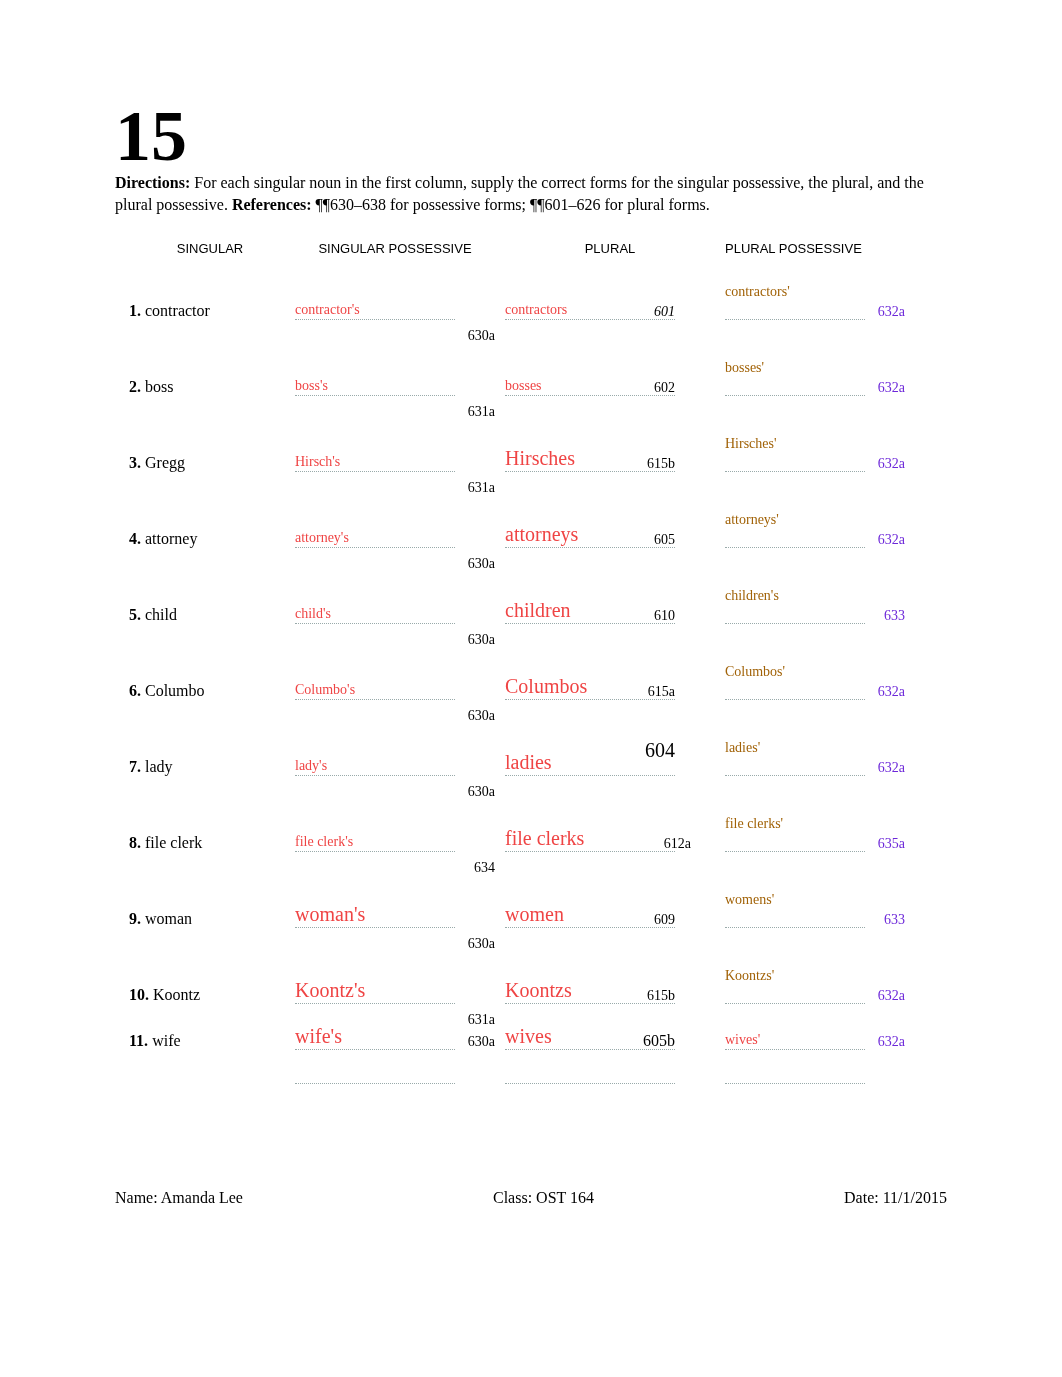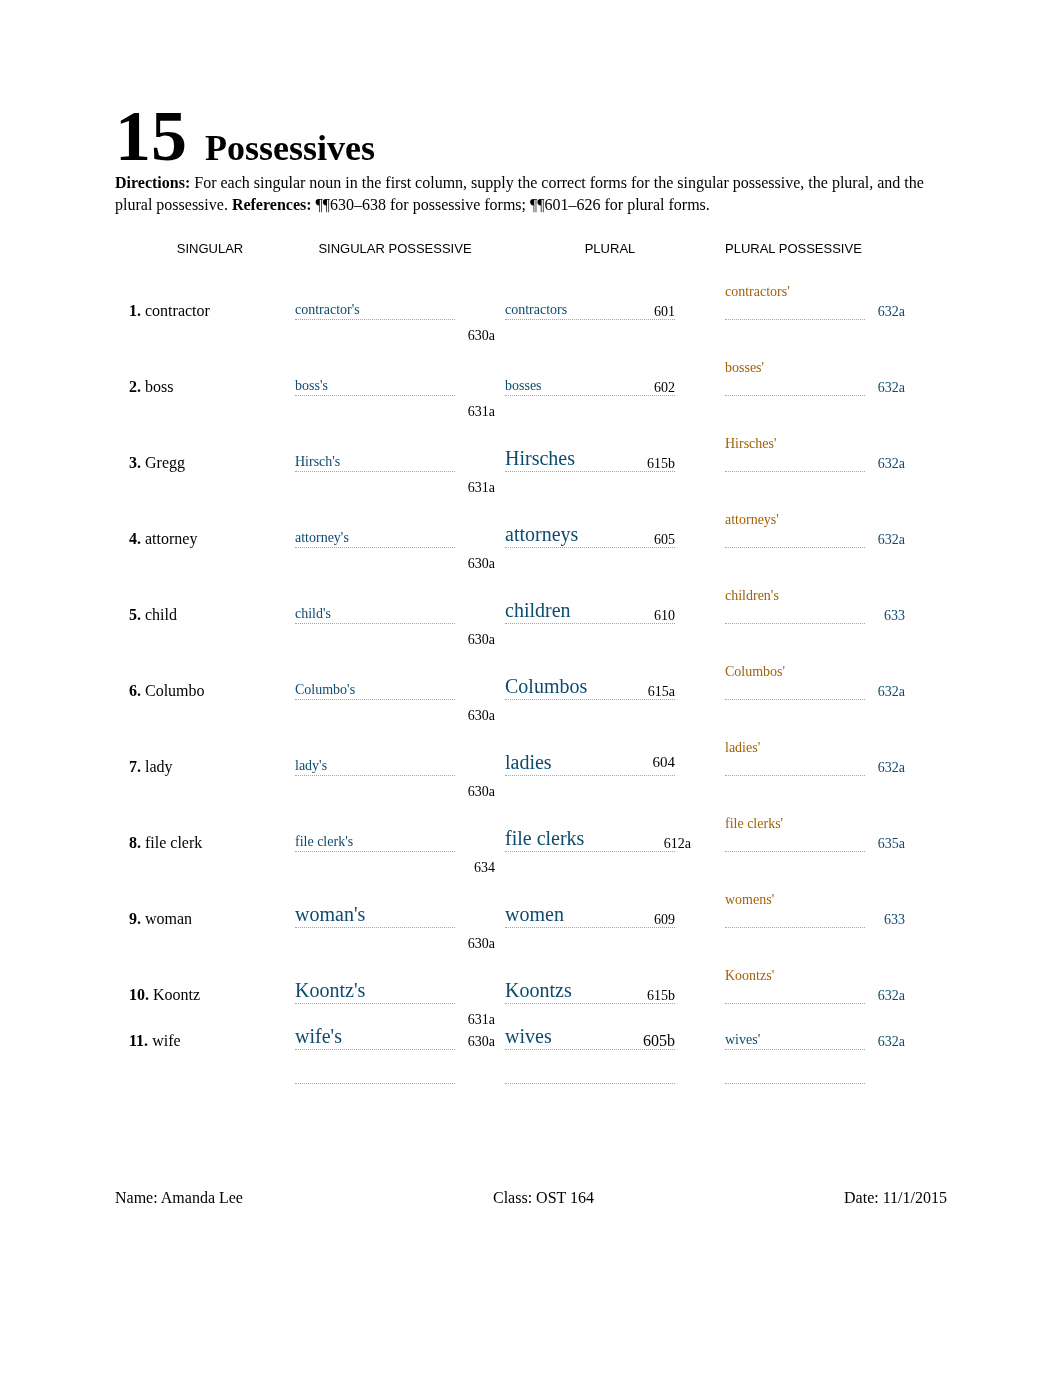--- a/index.html
+++ b/index.html
@@ -90,37 +90,37 @@
   .answer-line {
     position: absolute;
     bottom: 0;
     left: 0;
     right: 40px;
     border-bottom: 1px dotted #9aa;
   }
   .answer-text {
     position: relative;
     z-index: 1;
-    color: #0c4a6e;
+    color: #ef4444;
     display: inline-block;
     padding-bottom: 2px;
   }
   .answer-text.small { font-size: 14px; font-family: "Times New Roman", Times, serif; }
   .answer-text.large { font-size: 20px; font-family: "Times New Roman", Times, serif; }
   .pp-cell {
     position: relative;
     align-self: end;
   }
   .pp-cell .answer-line { right: 40px; }
   .pp-ref {
     position: absolute;
     right: 0;
     bottom: 0;
     font-size: 14px;
-    color: #0c4a6e;
+    color: #6d28d9;
   }
   .pp-top {
     color: #a16207;
     font-size: 14px;
     position: absolute;
     bottom: 20px;
     left: 0;
   }
   .sp-under-ref {
     position: absolute;
@@ -139,21 +139,20 @@
     font-family: Liberation Serif, serif;
     font-size: 16px;
   }
 </style>
 </head>
 <body>
 
 <div class="header-row">
   <div class="title-block">
     <span class="chapter-number">15</span>
-    <span class="chapter-title">Possessives</span>
   </div>
 </div>
 
 <p class="directions">
   <span class="directions-label">Directions:</span>
   <span>For each singular noun in the first column, supply the correct forms for the singular possessive, the plural, and the plural possessive.</span>
   <span class="refs-label">References:</span>
   <span>¶¶630–638 for possessive forms; ¶¶601–626 for plural forms.</span>
 </p>
 
@@ -162,21 +161,21 @@
     <div class="th th1">SINGULAR</div>
     <div class="th">SINGULAR POSSESSIVE</div>
     <div class="th">PLURAL</div>
     <div class="th th4">PLURAL POSSESSIVE</div>
   </div>
 
   <div id="rows-container">
       <div class="row">
         <div class="singular-cell"><span class="item-num">1. </span><span>contractor</span></div>
         <div class="answer-cell"><span class="answer-text small">contractor's</span><span class="answer-line"></span><span class="sp-under-ref">630a</span></div>
-        <div class="answer-cell"><span class="answer-text small">contractors</span><span class="answer-line"></span><span style="position: absolute; right: 40px; bottom: 0px; font-size: 14px;">601</span></div>
+        <div class="answer-cell"><span class="answer-text small">contractors</span><span class="answer-line"></span><span style="position: absolute; right: 40px; bottom: 0px; font-size: 14px; font-style: italic;">601</span></div>
         <div class="pp-cell">
           <span class="pp-top">contractors'</span>
           <span class="answer-line"></span>
           <span class="pp-ref">632a</span>
         </div>
       </div>
       <div class="row">
         <div class="singular-cell"><span class="item-num">2. </span><span>boss</span></div>
         <div class="answer-cell"><span class="answer-text small">boss's</span><span class="answer-line"></span><span class="sp-under-ref">631a</span></div>
         <div class="answer-cell"><span class="answer-text small">bosses</span><span class="answer-line"></span><span style="position: absolute; right: 40px; bottom: 0px; font-size: 14px;">602</span></div>
@@ -222,21 +221,21 @@
         <div class="answer-cell"><span class="answer-text large">Columbos</span><span class="answer-line"></span><span style="position: absolute; right: 40px; bottom: 0px; font-size: 14px;">615a</span></div>
         <div class="pp-cell">
           <span class="pp-top">Columbos'</span>
           <span class="answer-line"></span>
           <span class="pp-ref">632a</span>
         </div>
       </div>
       <div class="row">
         <div class="singular-cell"><span class="item-num">7. </span><span>lady</span></div>
         <div class="answer-cell"><span class="answer-text small">lady's</span><span class="answer-line"></span><span class="sp-under-ref">630a</span></div>
-        <div class="answer-cell"><span class="answer-text large">ladies</span><span class="answer-line"></span><span style="position: absolute; right: 40px; bottom: 5px; font-size: 15px;">604</span></div>
+        <div class="answer-cell"><span class="answer-text large">ladies</span><span class="answer-line"></span><span style="position: absolute; right: 40px; bottom: 14px; font-size: 20px;">604</span></div>
         <div class="pp-cell">
           <span class="pp-top">ladies'</span>
           <span class="answer-line"></span>
           <span class="pp-ref">632a</span>
         </div>
       </div>
       <div class="row">
         <div class="singular-cell"><span class="item-num">8. </span><span>file clerk</span></div>
         <div class="answer-cell"><span class="answer-text small">file clerk's</span><span class="answer-line"></span><span class="sp-under-ref">634</span></div>
         <div class="answer-cell"><span class="answer-text large">file clerks</span><span class="answer-line"></span><span style="position: absolute; right: 24px; bottom: 0px; font-size: 14px;">612a</span></div>

